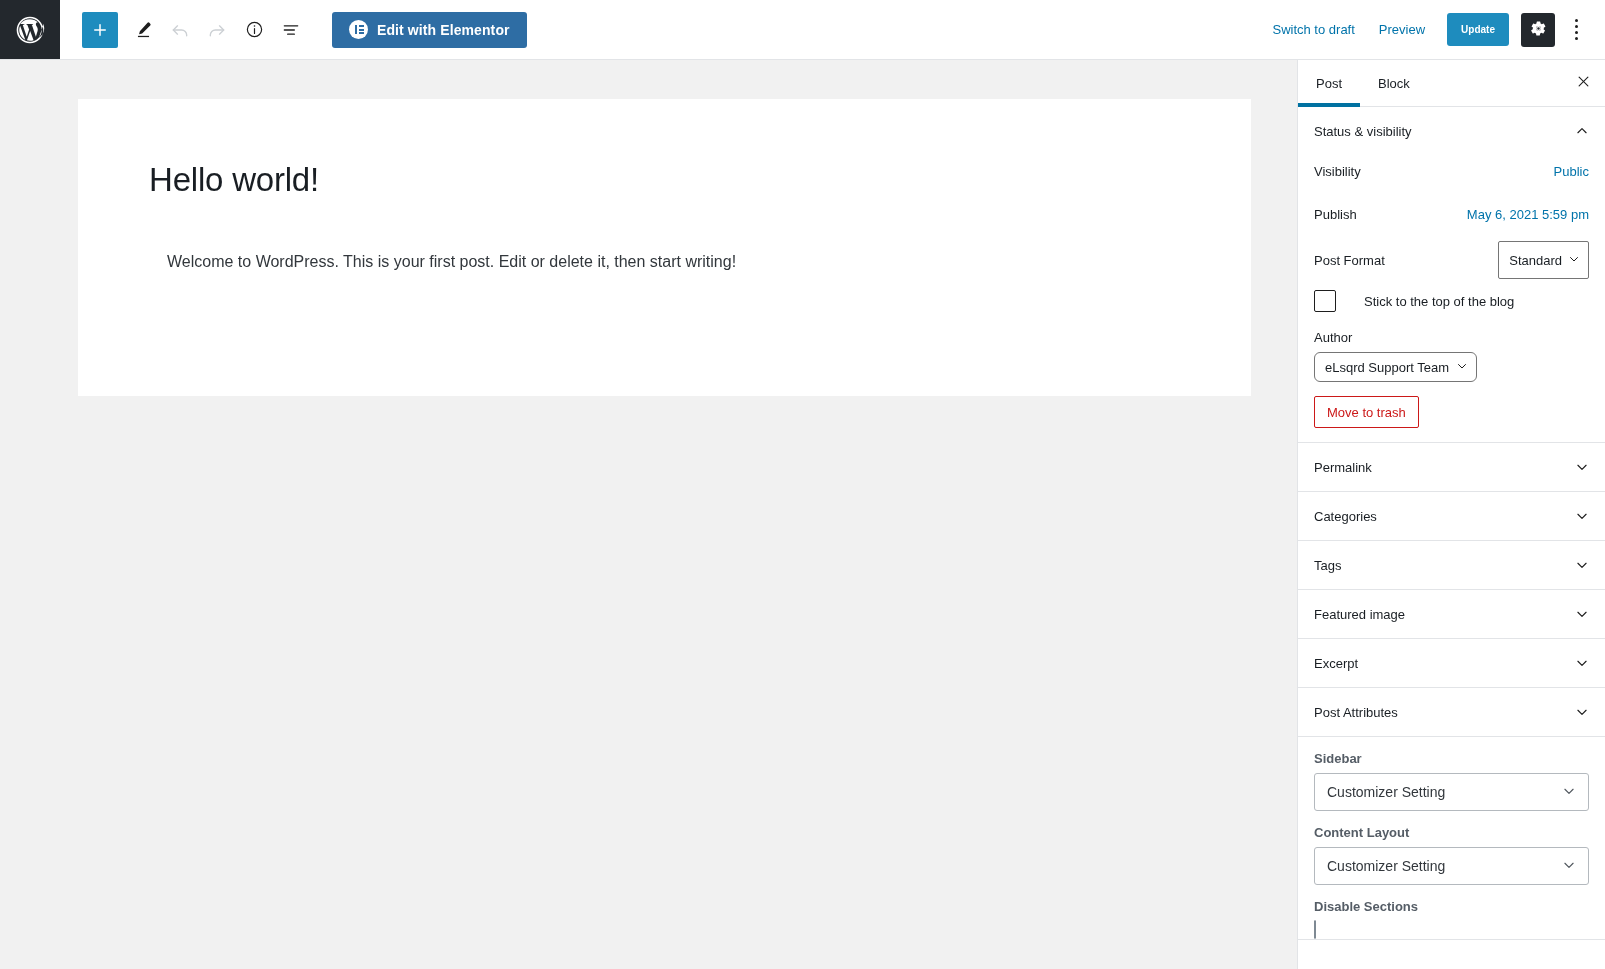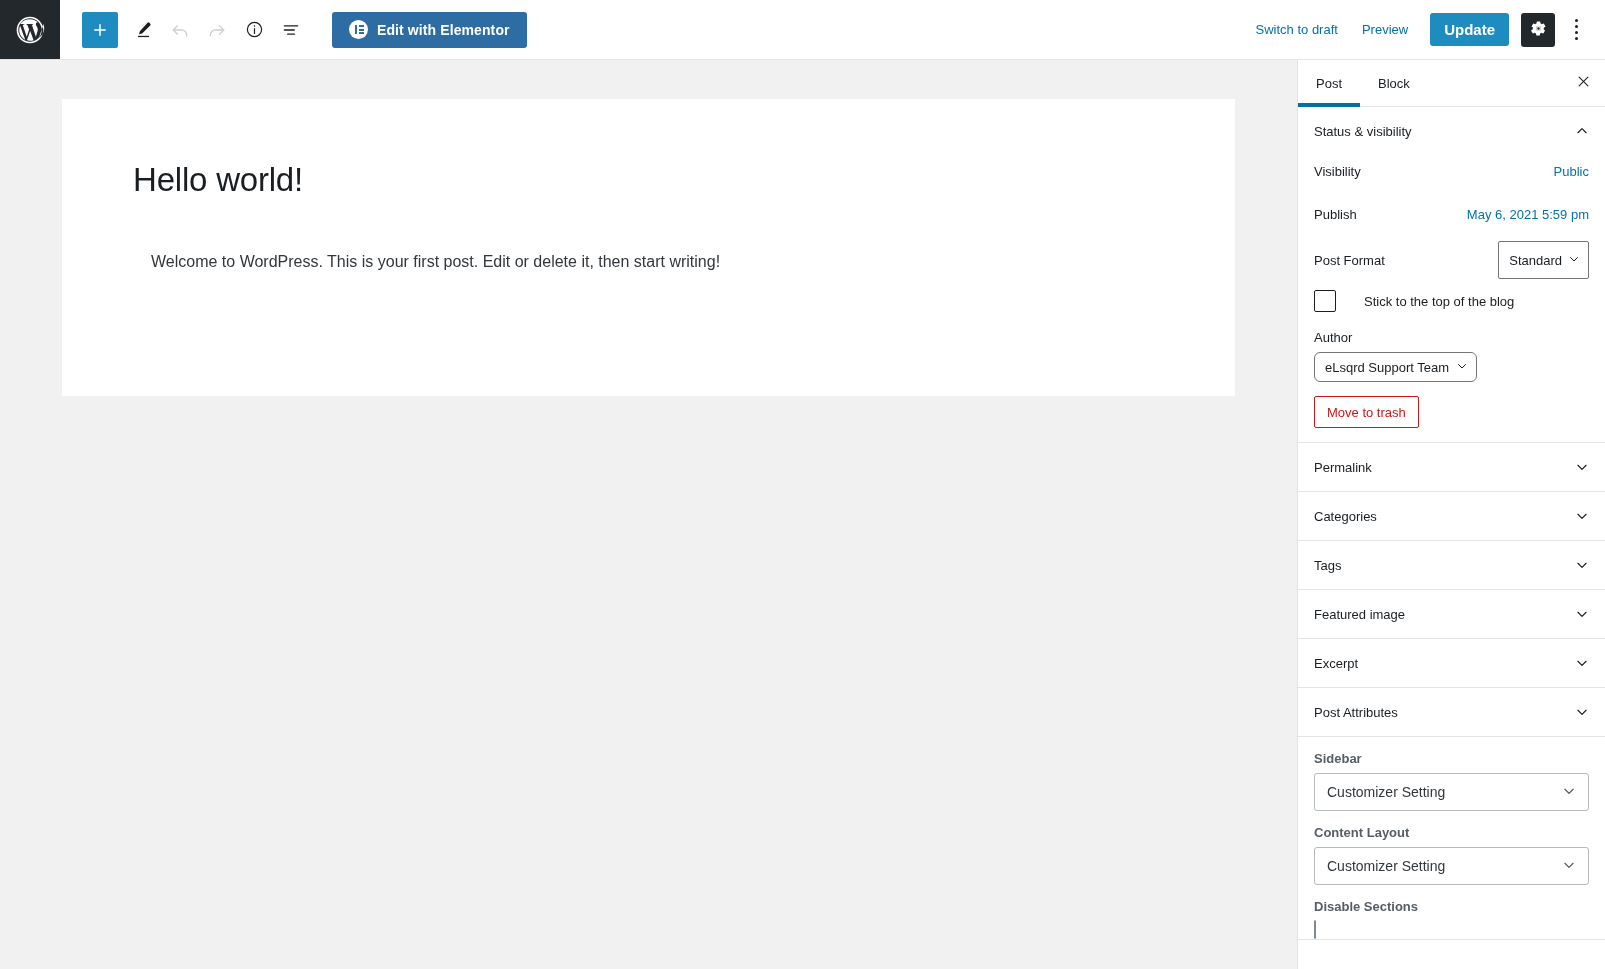--- a/index.html
+++ b/index.html
@@ -79,39 +79,39 @@
     padding-right: 14px; gap: 0;
   }
   .link-btn {
     background: transparent; border: none; cursor: pointer;
     font-size: 13px; color: #0073aa;
     font-family: "Liberation Sans", sans-serif;
     padding: 8px 12px;
   }
   .update-btn {
     background: #1e8cbe; color: #fff; border: none; border-radius: 3px;
-    font-size: 15px; font-weight: bold; padding: 0 14px; height: 33px;
+    font-size: 10px; font-weight: bold; padding: 0 14px; height: 33px;
     cursor: pointer; margin-left: 10px;
     font-family: "Liberation Sans", sans-serif;
   }
   .gear-btn {
     margin-left: 12px; width: 34px; height: 34px; border-radius: 3px;
     background: #23282d; color: #fff; border: none; cursor: pointer;
     display: flex; align-items: center; justify-content: center;
   }
   .kebab-btn {
     margin-left: 6px; width: 30px; height: 34px; background: transparent;
     border: none; cursor: pointer; display: flex; flex-direction: column;
     align-items: center; justify-content: center; gap: 3px;
   }
   .kebab-btn span { width: 3px; height: 3px; background: #1e1e1e; border-radius: 50%; display:block; }
 
   
   .editor-region {
-    position: absolute; top: 60px; left: 0; width: 1446px; height: 909px;
+    position: absolute; top: 60px; left: 16px; width: 1446px; height: 909px;
     background: #f1f1f1; overflow: hidden;
   }
   .post-canvas {
     position: absolute; left: 62px; top: 39px; width: 1173px; height: 297px;
     background: #ffffff;
   }
   .post-title {
     position: absolute; left: 71px; top: 62px;
     font-size: 33px; font-weight: normal; color: #191e23;
     letter-spacing: -0.2px;

